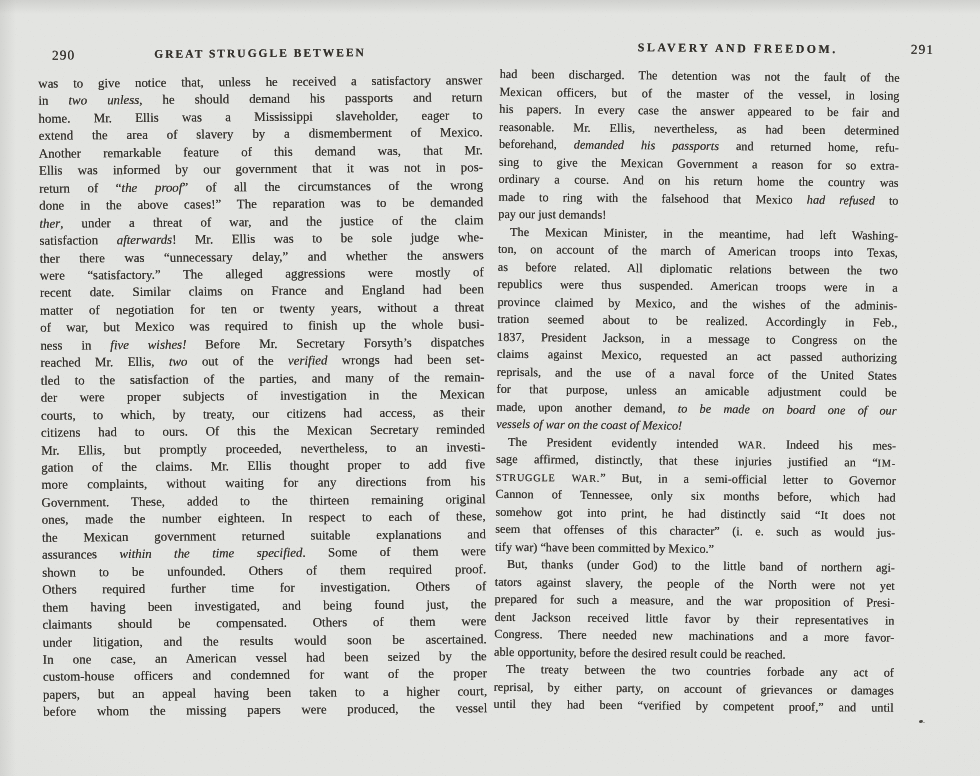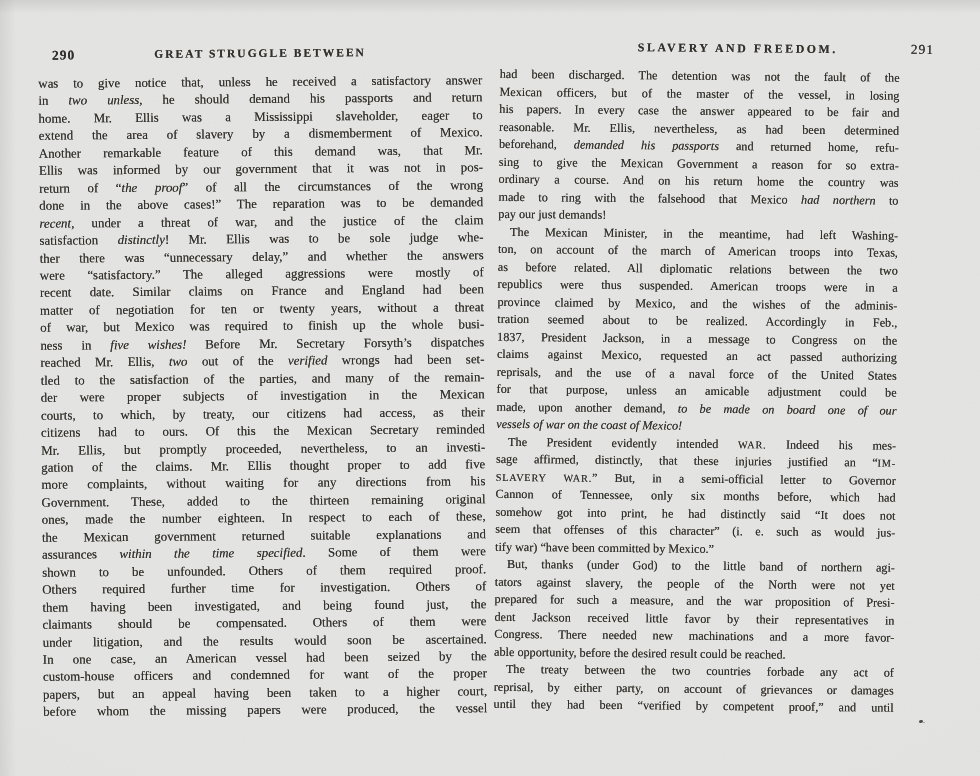--- a/index.html
+++ b/index.html
@@ -22,21 +22,21 @@
   }
   .noise{position:absolute;inset:0;opacity:.45;pointer-events:none;}
   .page{position:absolute;}
   .page-left{left:38px;top:46px;width:444px;transform:rotate(-0.45deg);transform-origin:50% 0;}
   .page-right{left:500px;top:40px;width:448px;transform:rotate(0.55deg);transform-origin:50% 0;}
   .pg-header{position:relative;height:16px;margin-bottom:12px;}
   .pg-num{
     position:absolute;top:0;font-size:13.5px;letter-spacing:1px;
     text-shadow:0 0 .5px rgba(40,38,34,.8);
   }
-  .num-left{left:14px;font-weight:bold;}
+  .num-left{left:14px;}
   .num-right{right:14px;}
   .pg-title{
     position:absolute;top:1px;left:0;right:0;text-align:center;
     font-size:11.5px;font-weight:700;letter-spacing:2px;
     text-shadow:0 0 .5px rgba(40,38,34,.7);
     white-space:nowrap;
   }
   .page-right .pg-title{left:20px;right:-8px;letter-spacing:2.6px;font-size:11.8px;}
   .pg-body{position:relative;}
   .page-left  .pg-body{width:444px;font-size:12.9px;line-height:17.45px;}
@@ -68,22 +68,22 @@
     </header>
     <div class="pg-body">
         <div class="line"><span>was to give notice that, unless he received a satisfactory answer</span></div>
         <div class="line"><span>in </span><span class="it">two unless</span><span>, he should demand his passports and return</span></div>
         <div class="line"><span>home. Mr. Ellis was a Mississippi slaveholder, eager to</span></div>
         <div class="line"><span>extend the area of slavery by a dismemberment of Mexico.</span></div>
         <div class="line"><span>Another remarkable feature of this demand was, that Mr.</span></div>
         <div class="line"><span>Ellis was informed by our government that it was not in pos-</span></div>
         <div class="line"><span>return of “</span><span class="it">the proof</span><span>” of all the circumstances of the wrong</span></div>
         <div class="line"><span>done in the above cases!” The reparation was to be demanded</span></div>
-        <div class="line"><span class="it">recent</span><span>, under a threat of war, and the justice of the claim</span></div>
-        <div class="line"><span>satisfaction </span><span class="it">distinctly</span><span>! Mr. Ellis was to be sole judge whe-</span></div>
+        <div class="line"><span class="it">ther</span><span>, under a threat of war, and the justice of the claim</span></div>
+        <div class="line"><span>satisfaction </span><span class="it">afterwards</span><span>! Mr. Ellis was to be sole judge whe-</span></div>
         <div class="line"><span>ther there was “unnecessary delay,” and whether the answers</span></div>
         <div class="line"><span>were “satisfactory.” The alleged aggressions were mostly of</span></div>
         <div class="line"><span>recent date. Similar claims on France and England had been</span></div>
         <div class="line"><span>matter of negotiation for ten or twenty years, without a threat</span></div>
         <div class="line"><span>of war, but Mexico was required to finish up the whole busi-</span></div>
         <div class="line"><span>ness in </span><span class="it">five wishes!</span><span> Before Mr. Secretary Forsyth’s dispatches</span></div>
         <div class="line"><span>reached Mr. Ellis, </span><span class="it">two</span><span> out of the </span><span class="it">verified</span><span> wrongs had been set-</span></div>
         <div class="line"><span>tled to the satisfaction of the parties, and many of the remain-</span></div>
         <div class="line"><span>der were proper subjects of investigation in the Mexican</span></div>
         <div class="line"><span>courts, to which, by treaty, our citizens had access, as their</span></div>
@@ -113,37 +113,37 @@
       <span class="pg-num num-right">291</span>
     </header>
     <div class="pg-body">
         <div class="line"><span>had been discharged. The detention was not the fault of the</span></div>
         <div class="line"><span>Mexican officers, but of the master of the vessel, in losing</span></div>
         <div class="line"><span>his papers. In every case the answer appeared to be fair and</span></div>
         <div class="line"><span>reasonable. Mr. Ellis, nevertheless, as had been determined</span></div>
         <div class="line"><span>beforehand, </span><span class="it">demanded his passports</span><span> and returned home, refu-</span></div>
         <div class="line"><span>sing to give the Mexican Government a reason for so extra-</span></div>
         <div class="line"><span>ordinary a course. And on his return home the country was</span></div>
-        <div class="line"><span>made to ring with the falsehood that Mexico </span><span class="it">had northern</span><span> to</span></div>
+        <div class="line"><span>made to ring with the falsehood that Mexico </span><span class="it">had refused</span><span> to</span></div>
         <div class="line end"><span>pay our just demands!</span></div>
         <div class="line indent"><span>The Mexican Minister, in the meantime, had left Washing-</span></div>
         <div class="line"><span>ton, on account of the march of American troops into Texas,</span></div>
         <div class="line"><span>as before related. All diplomatic relations between the two</span></div>
         <div class="line"><span>republics were thus suspended. American troops were in a</span></div>
         <div class="line"><span>province claimed by Mexico, and the wishes of the adminis-</span></div>
         <div class="line"><span>tration seemed about to be realized. Accordingly in Feb.,</span></div>
         <div class="line"><span>1837, President Jackson, in a message to Congress on the</span></div>
         <div class="line"><span>claims against Mexico, requested an act passed authorizing</span></div>
         <div class="line"><span>reprisals, and the use of a naval force of the United States</span></div>
         <div class="line"><span>for that purpose, unless an amicable adjustment could be</span></div>
         <div class="line"><span>made, upon another demand, </span><span class="it">to be made on board one of our</span></div>
         <div class="line end"><span class="it">vessels of war on the coast of Mexico!</span></div>
         <div class="line indent"><span>The President evidently intended </span><span class="sc">WAR.</span><span> Indeed his mes-</span></div>
         <div class="line"><span>sage affirmed, distinctly, that these injuries justified an “</span><span class="sc">IM-</span></div>
-        <div class="line"><span class="sc">SLAVERY WAR.</span><span>” But, in a semi-official letter to Governor</span></div>
+        <div class="line"><span class="sc">STRUGGLE WAR.</span><span>” But, in a semi-official letter to Governor</span></div>
         <div class="line"><span>Cannon of Tennessee, only six months before, which had</span></div>
         <div class="line"><span>somehow got into print, he had distinctly said “It does not</span></div>
         <div class="line"><span>seem that offenses of this character” (i. e. such as would jus-</span></div>
         <div class="line end"><span>tify war) “have been committed by Mexico.”</span></div>
         <div class="line indent"><span>But, thanks (under God) to the little band of northern agi-</span></div>
         <div class="line"><span>tators against slavery, the people of the North were not yet</span></div>
         <div class="line"><span>prepared for such a measure, and the war proposition of Presi-</span></div>
         <div class="line"><span>dent Jackson received little favor by their representatives in</span></div>
         <div class="line"><span>Congress. There needed new machinations and a more favor-</span></div>
         <div class="line end"><span>able opportunity, before the desired result could be reached.</span></div>

